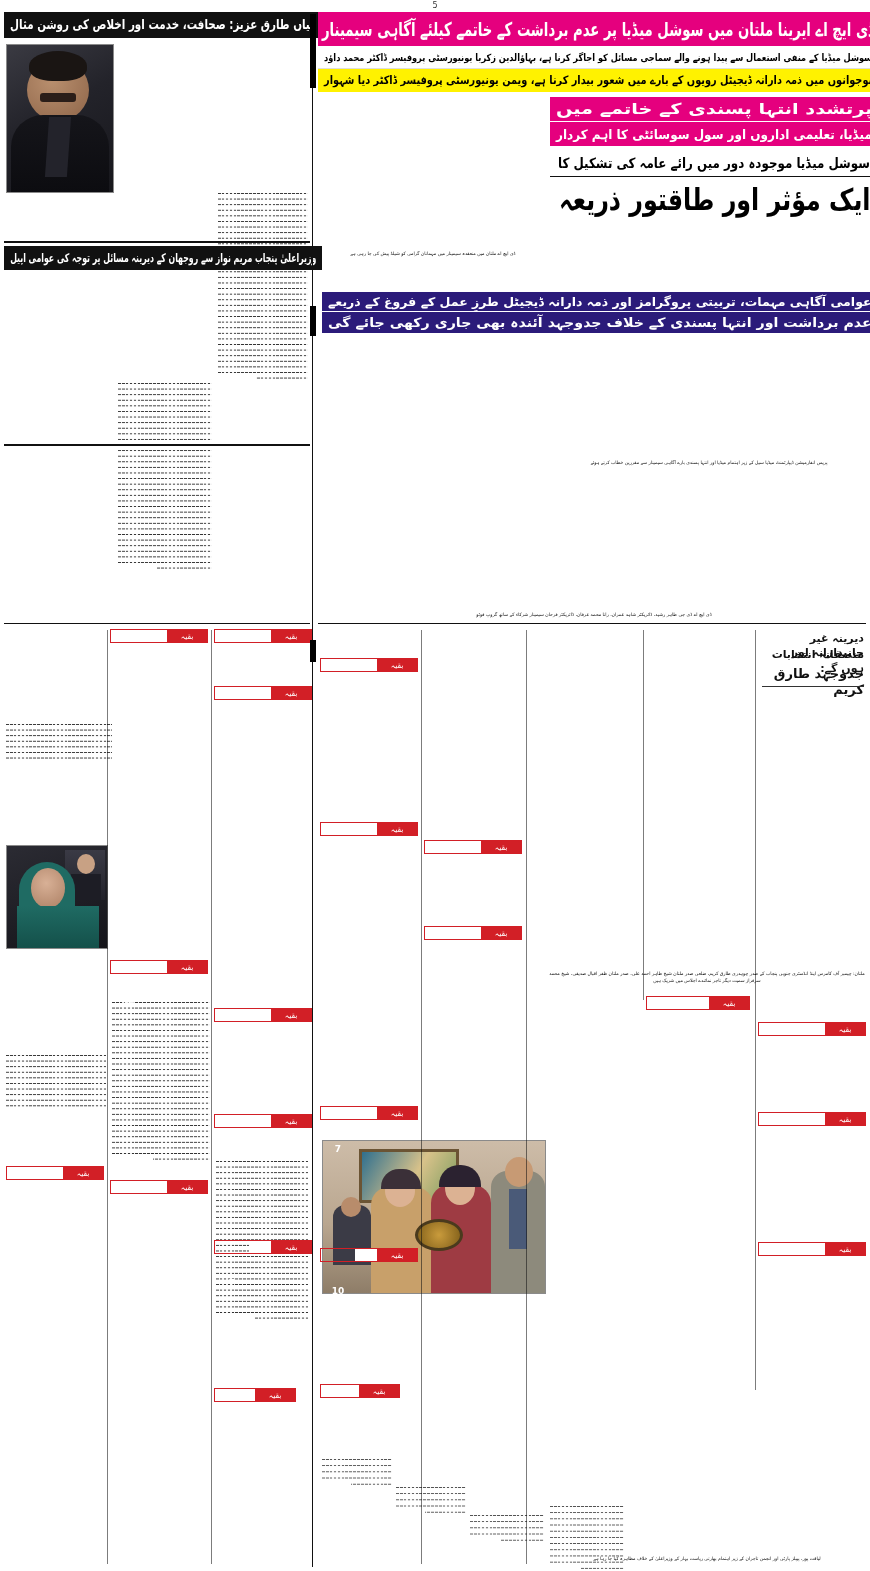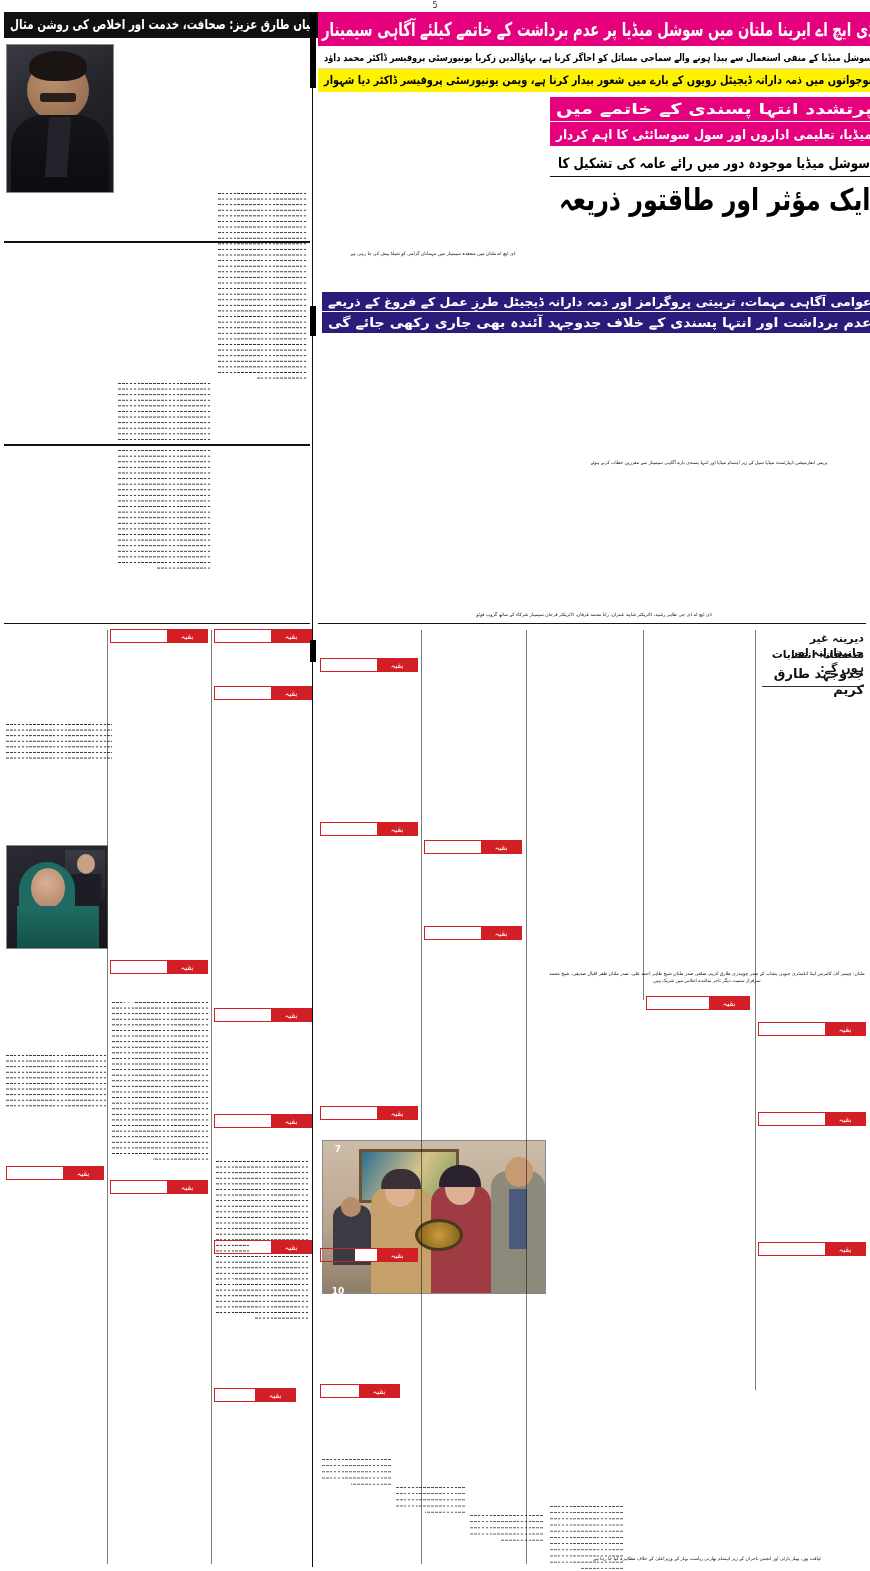--- a/index.html
+++ b/index.html
@@ -101,20 +101,23 @@
     <div class="abs" style="left:4px;top:70px;width:98px;height:78px;background:linear-gradient(180deg,#15151a,#0c0c10);border-radius:32px 32px 0 0;"></div>
     <div class="abs" style="left:40px;top:72px;width:22px;height:60px;background:#23232b;transform:skewX(-4deg);"></div>
   </div>
 
   <div class="abs txt dense" style="left:218px;top:44px;width:90px;height:190px;"></div>
   <div class="abs txt dense" style="left:118px;top:44px;width:94px;height:190px;"></div>
   <div class="abs txt dense nolast" style="left:6px;top:195px;width:106px;height:39px;"></div>
 
   <div class="abs rule" style="left:4px;top:241px;width:306px;height:1.5px;"></div>
 
+  <div class="abs band black" style="left:4px;top:246px;width:306px;height:24px;padding:0 6px;">
+    <span style="font-size: 12px; transform: scaleX(0.649682);">وزیراعلیٰ پنجاب مریم نواز سے روجھان کے دیرینہ مسائل پر توجہ کی عوامی اپیل</span>
+  </div>
 
   <div class="abs photo" style="left:6px;top:277px;width:100px;height:102px;">
     <div class="sky" style="background:linear-gradient(160deg,#2b2b33,#15151a);"></div>
     <div class="abs" style="left:58px;top:4px;width:40px;height:50px;background:linear-gradient(180deg,#3a3a45,#22222a);"></div>
     <div class="abs" style="left:70px;top:8px;width:18px;height:20px;border-radius:50%;background:#c8a184;"></div>
     <div class="abs" style="left:64px;top:28px;width:30px;height:26px;background:#1d1d25;"></div>
     <div class="abs" style="left:12px;top:16px;width:56px;height:64px;border-radius:28px 28px 14px 14px;background:#1f6b63;"></div>
     <div class="abs" style="left:24px;top:22px;width:34px;height:40px;border-radius:50%;background:radial-gradient(circle at 45% 38%,#d8b096,#ab7f63);"></div>
     <div class="abs" style="left:10px;top:60px;width:82px;height:42px;background:linear-gradient(180deg,#1f6b63,#14504a);"></div>
   </div>

